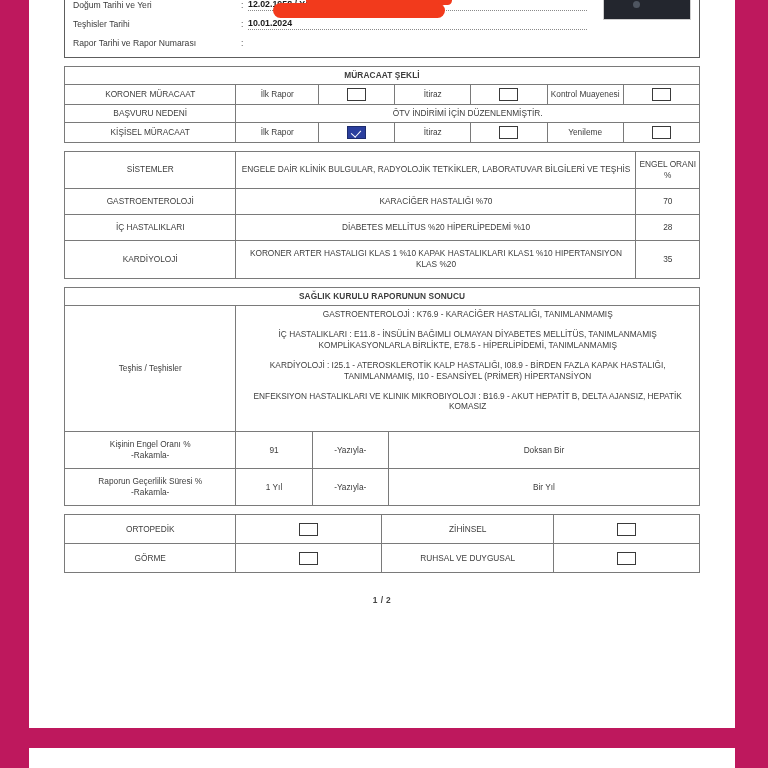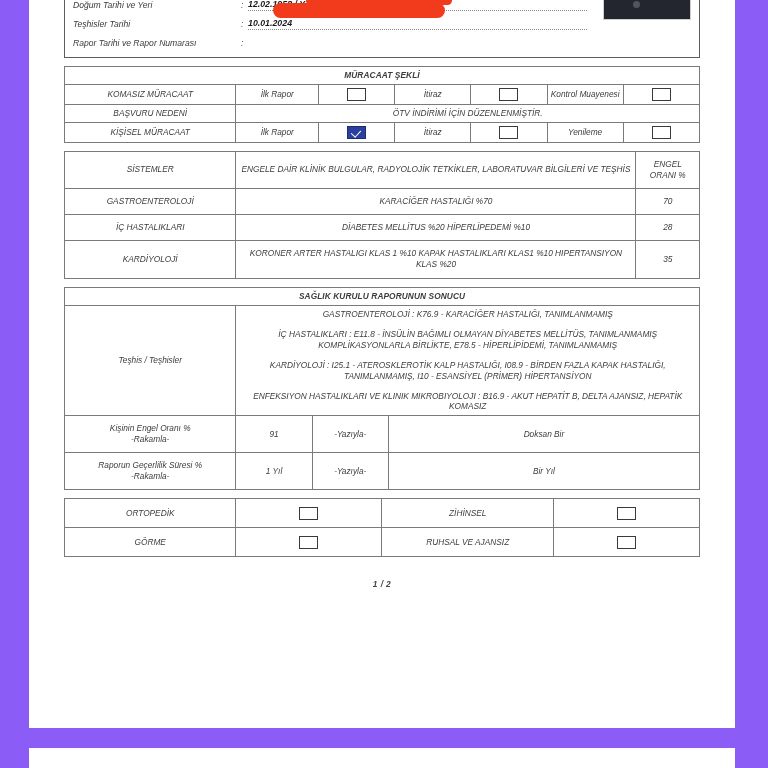--- a/index.html
+++ b/index.html
@@ -5,22 +5,21 @@
   html, body {
     margin: 0; padding: 0;
     width: 768px; height: 768px;
     background: #161616;
     font-family: "Liberation Sans", sans-serif;
     overflow: hidden;
   }
   #viewport {
     position: relative;
     width: 768px; height: 768px;
-    background: #8b5cf6;
-    font-style: italic;
+    background: #be185d;
   }
   .page {
     position: absolute;
     left: 29px;
     width: 706px;
     background: #ffffff;
     box-sizing: border-box;
   }
   #page1 { top: -8px; height: 736px; padding: 0 0 0 0; }
   #page2 { top: 748px; height: 60px; }
@@ -117,21 +116,21 @@
   td.lbl { color: #3c3c3c; }
   td.small { font-size: 8.1px; }
   td.cbcell { padding: 2px; }
   td.diag {
     text-align: center;
     padding: 6px 10px;
     font-size: 8.3px;
     line-height: 1.35;
   }
   .diag p { margin: 0 0 9px 0; }
-  .diag p:last-child { margin-bottom: 0; }
+  .diag p:last-child { margin-bottom: 16px; }
 
   .cb {
     display: inline-block;
     width: 19px; height: 13px;
     border: 1.6px solid #3a3a3a;
     background: #ffffff;
     box-sizing: border-box;
     vertical-align: middle;
   }
   .cb.checked {
@@ -204,21 +203,21 @@
           <col style="width:12%">
             <col style="width:12%">
             <col style="width:12%">
             <col style="width:12%">
         </colgroup>
         <tbody>
             <tr>
           <td class="secthead" colspan="7">MÜRACAAT ŞEKLİ</td>
         </tr>
         <tr>
-          <td class="lbl">KOMASIZ MÜRACAAT</td>
+          <td class="lbl">KORONER MÜRACAAT</td>
           <td class="small">İlk Rapor</td>
           <td class="cbcell"><span class="cb"></span></td>
           <td class="small">İtiraz</td>
           <td class="cbcell"><span class="cb"></span></td>
           <td class="small">Kontrol Muayenesi</td>
           <td class="cbcell"><span class="cb"></span></td>
         </tr>
         <tr>
           <td class="lbl">BAŞVURU NEDENİ</td>
           <td colspan="6">ÖTV İNDİRİMİ İÇİN DÜZENLENMİŞTİR.</td>
@@ -319,21 +318,21 @@
         <tbody>
         <tr>
           <td style="height:22px">ORTOPEDİK</td>
           <td class="cbcell"><span class="cb"></span></td>
           <td>ZİHİNSEL</td>
           <td class="cbcell"><span class="cb"></span></td>
         </tr>
         <tr>
           <td style="height:22px">GÖRME</td>
           <td class="cbcell"><span class="cb"></span></td>
-          <td>RUHSAL VE AJANSIZ</td>
+          <td>RUHSAL VE DUYGUSAL</td>
           <td class="cbcell"><span class="cb"></span></td>
         </tr>
       </tbody>
         </table>
 
       <div class="pagenum">1 / 2</div>
     </div>
   </div>
 
   <div class="page" id="page2"></div>

